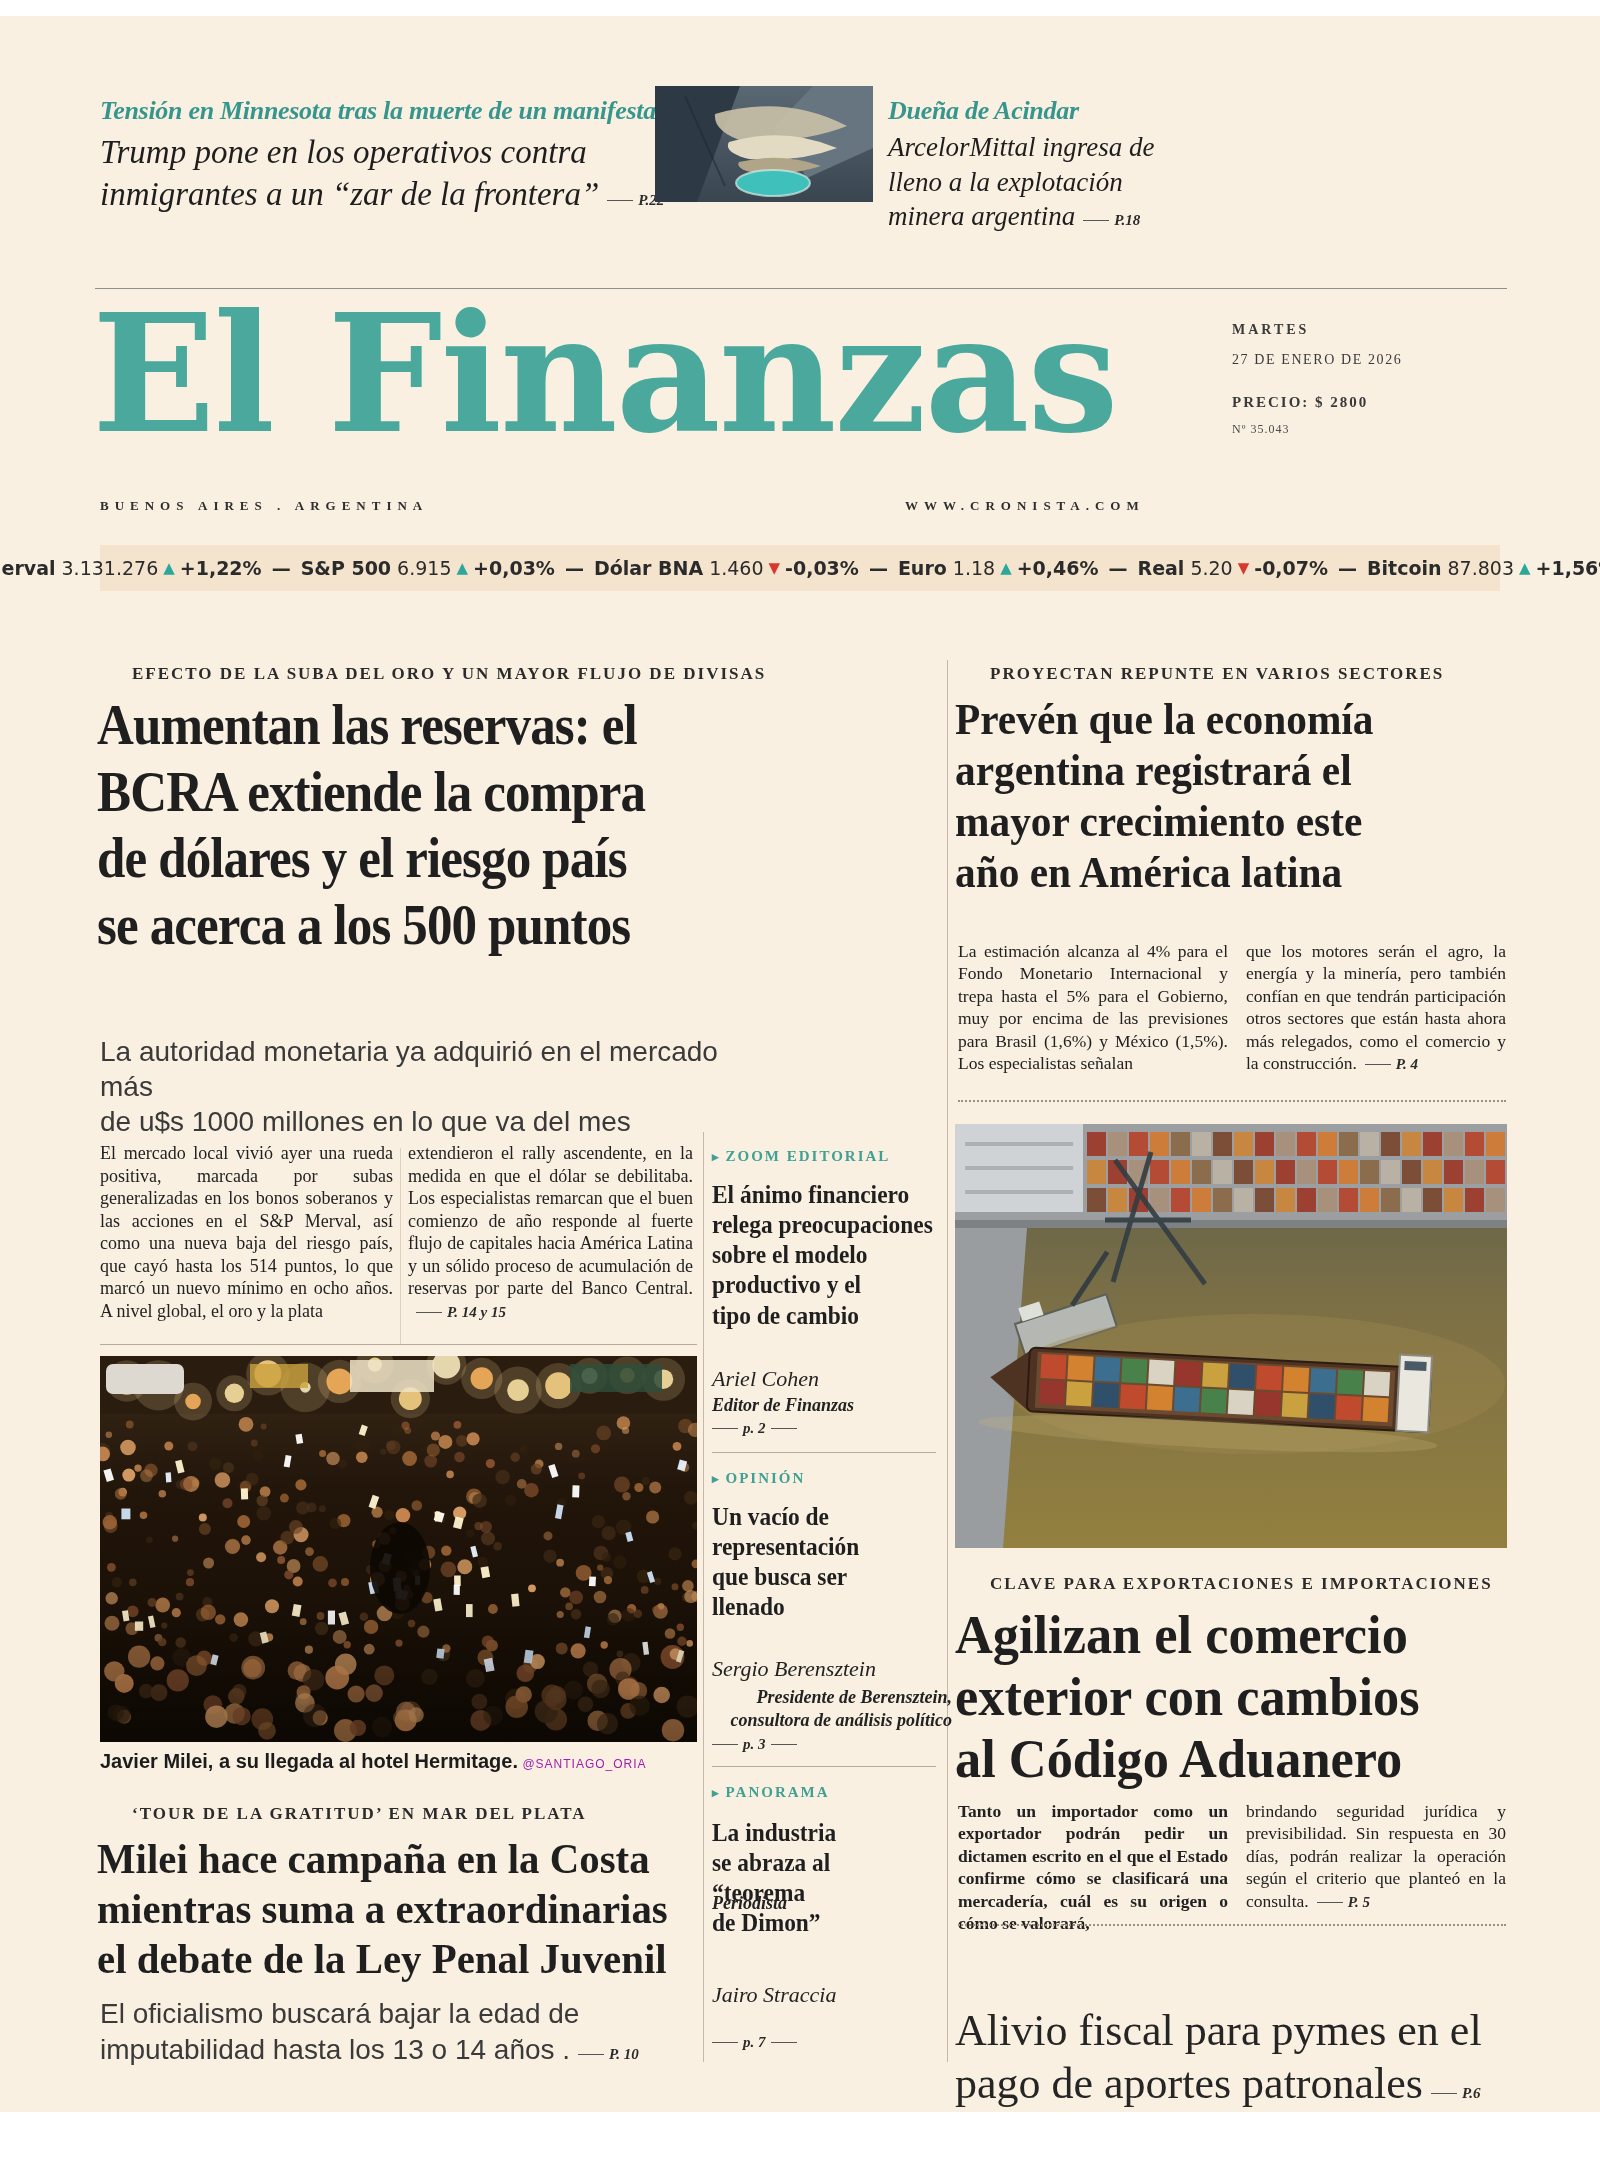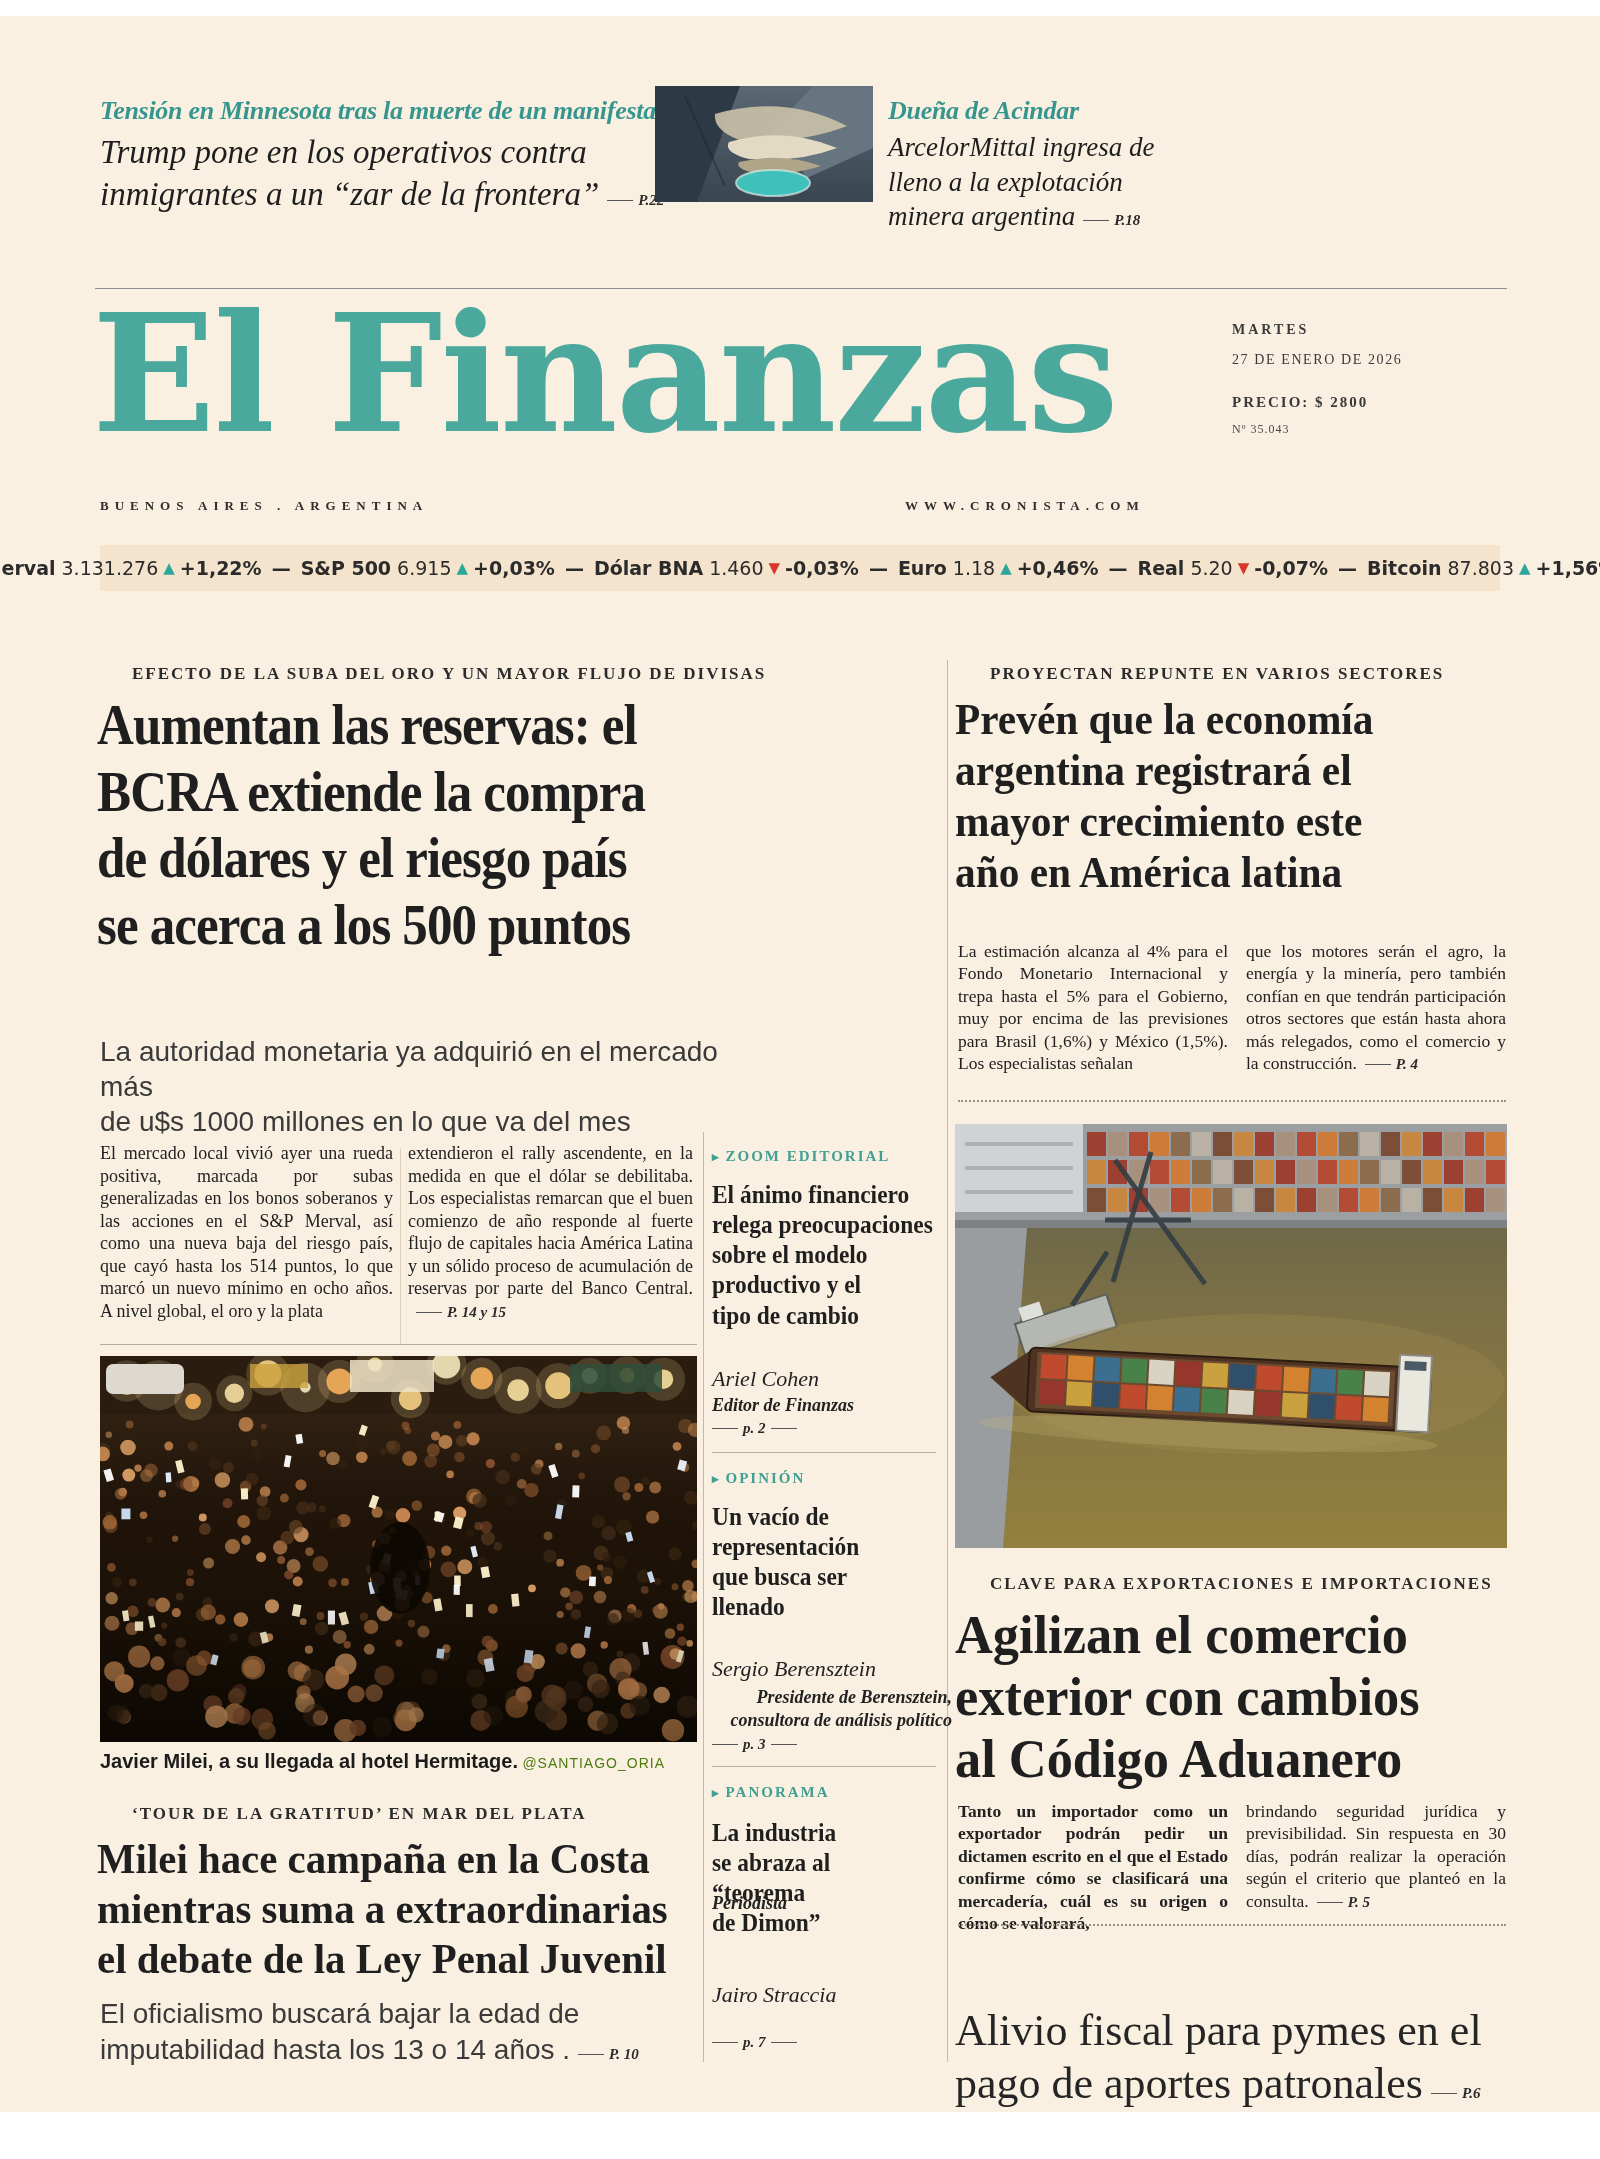--- a/index.html
+++ b/index.html
@@ -66,21 +66,21 @@
   .pref{font:italic bold 15px "Liberation Serif",serif;color:#2b2b2b;white-space:nowrap;}
   .pref .dash{display:inline-block;width:26px;border-bottom:1px solid #555;
               margin:0 5px 4px 8px;}
   .pref .dash2{display:inline-block;width:26px;border-bottom:1px solid #555;margin:0 0 4px 5px;}
 
   
   .ph{overflow:hidden;background:#333;}
   .ph svg{display:block;width:100%;height:100%;}
   .caption{font-family:"Liberation Sans",sans-serif;}
   .cap-main{font-weight:bold;font-size:20px;color:#1c1c1c;}
-  .cap-credit{font-size:14px;color:#4d7c0f;letter-spacing:1px;}
+  .cap-credit{font-size:12px;color:#a21caf;letter-spacing:1px;}
 </style>
 </head>
 <body>
 
 <div class="sheet">
   <div class="whitebar" style="top:0;height:16px;"></div>
   <div class="whitebar" style="top:2112px;height:47px;"></div>
 
   <div class="abs tb-kicker" style="left:100px;top:96px;width:600px;">Tensión en Minnesota tras la muerte de un manifestante</div>
   <div class="abs" style="left:100px;top:132px;width:620px;">

